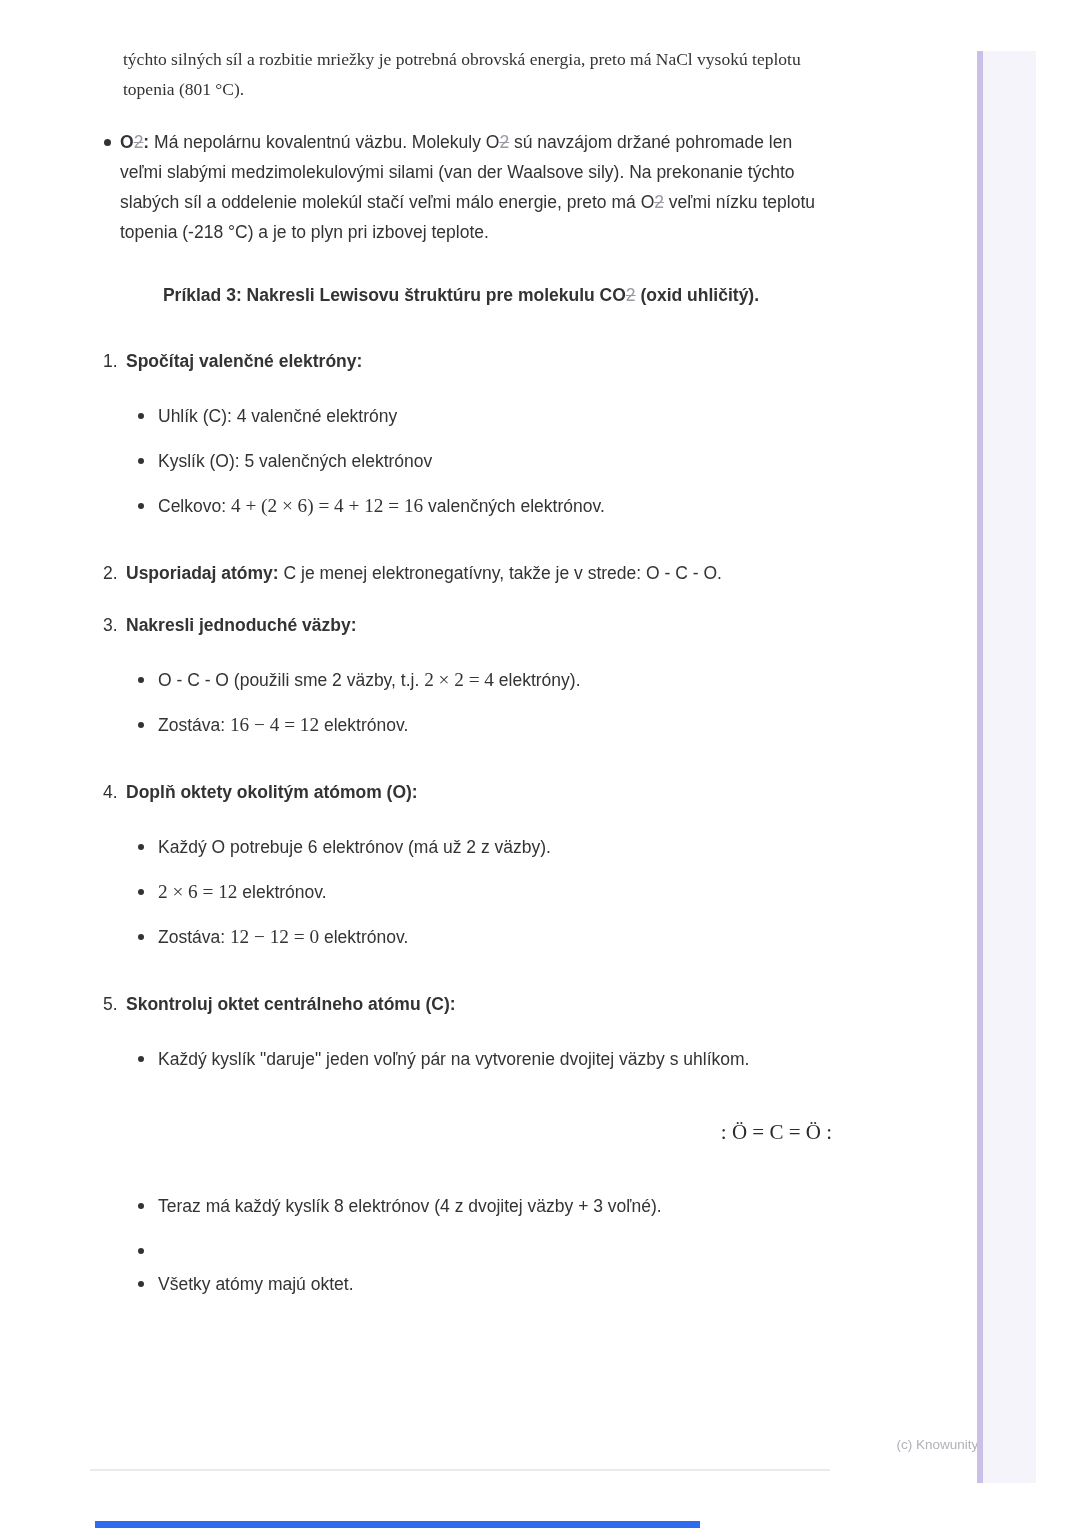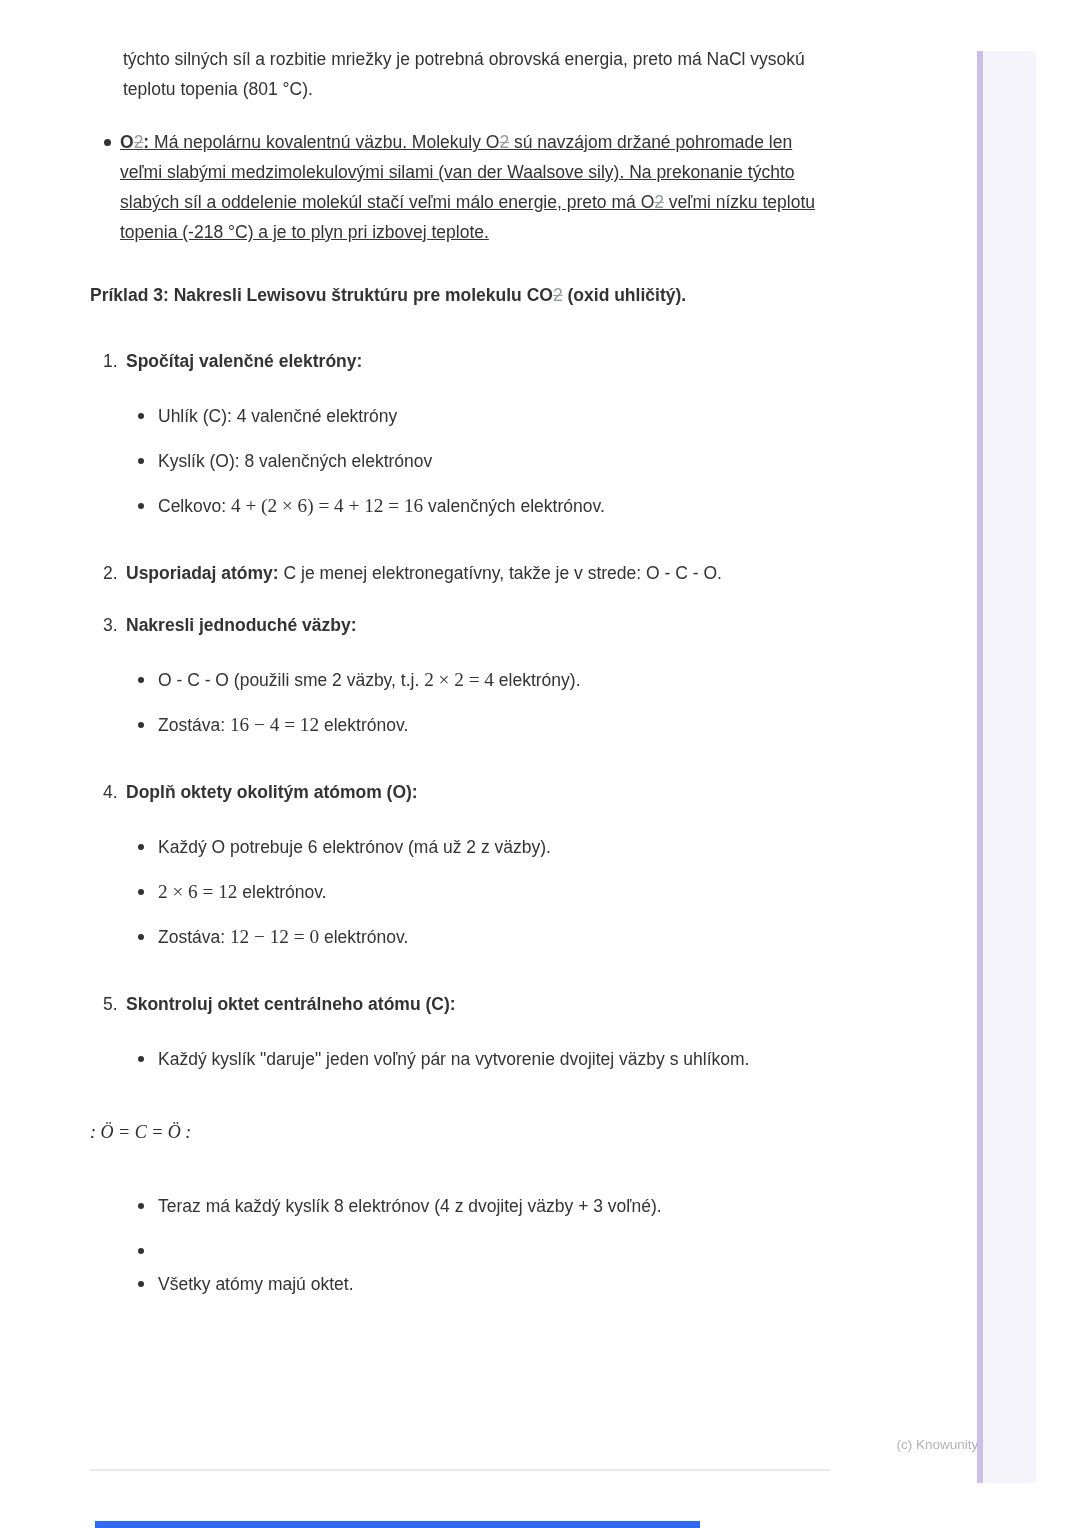--- a/index.html
+++ b/index.html
@@ -5,41 +5,41 @@
   html,body{margin:0;padding:0;}
   body{
     width:1080px;height:1528px;position:relative;overflow:hidden;
     background:#ffffff;color:#333333;
     font-family:"Liberation Sans","DejaVu Sans",sans-serif;
   }
   .content{
     position:absolute;left:90px;top:44px;width:742px;
     font-size:17.5px;line-height:30px;
   }
-  .p-cont{margin:0 0 23px 33px;}
-  .bullet-row{display:flex;margin:12px 0 33px 0;text-decoration:underline;}
+  .p-cont{margin:0 0 23px 33px;font-family:Liberation Serif, serif;}
+  .bullet-row{display:flex;margin:12px 0 33px 0;}
   .marker{flex:0 0 auto;width:7px;height:7px;border-radius:50%;background:#333;margin:12px 9px 0 14px;}
   .bullet-body{flex:1 1 auto;}
   .bold{font-weight:700;}
   .strike{color:#979aa0;text-decoration:line-through;}
   .strike.inbold{font-weight:400;}
-  .heading{margin:0 0 36px 0;font-weight:700;}
+  .heading{margin:0 0 36px 0;font-weight:700;text-align:center;}
   .steps{margin-left:13px;}
   .step{display:flex;margin-bottom:22px;}
   .step-num{flex:0 0 23px;}
   .step-body{flex:1 1 auto;}
   .step-title{font-weight:700;}
   .subs{margin:25px 0 0 12px;}
   .sub{display:flex;margin:0 0 15px 0;}
   .sub .marker{width:6px;height:6px;margin:12px 14px 0 0;}
   .math{font-family:"Liberation Serif","DejaVu Serif",serif;font-size:1.1em;}
   .formula{
-    text-align:left;margin:28px 0 44px 0;
+    text-align:right;margin:28px 0 44px 0;
     font-family:"Liberation Serif","DejaVu Serif",serif;
-    font-style:italic;font-size:18px;color:#2b2b2b;
+    font-size:21px;color:#2b2b2b;
   }
   .final-bullets{margin-left:48px;}
   .copyright{
     position:absolute;top:1437px;right:68px;z-index:1;
     font-size:13.5px;color:#b1b1b8;
   }
   .divider{position:absolute;left:90px;top:1469px;width:740px;height:2px;background:#ebebed;}
   .scroll-panel{position:absolute;left:983px;top:51px;width:53px;height:1432px;background:#f6f4fb;z-index:2;}
   .scrollbar-line{position:absolute;left:977px;top:51px;width:6px;height:1432px;background:#c9bfe7;z-index:3;}
   .progress-bar{position:absolute;left:95px;top:1521px;width:605px;height:7px;background:#2e6bf0;}
@@ -68,21 +68,21 @@
       <span class="step-num">1.</span>
       <div class="step-body">
         <span class="step-title">Spočítaj valenčné elektróny:</span>
         <div class="subs">
           <div class="sub">
             <span class="marker"></span>
             <div><span>Uhlík (C): 4 valenčné elektróny</span><span class="math"></span><span></span></div>
           </div>
           <div class="sub">
             <span class="marker"></span>
-            <div><span>Kyslík (O): 8 valenčných elektrónov</span><span class="math"></span><span></span></div>
+            <div><span>Kyslík (O): 5 valenčných elektrónov</span><span class="math"></span><span></span></div>
           </div>
           <div class="sub">
             <span class="marker"></span>
             <div><span>Celkovo: </span><span class="math">4 + (2 × 6) = 4 + 12 = 16</span><span> valenčných elektrónov.</span></div>
           </div>
         </div>
       </div>
     </div>
 
     <div class="step">

